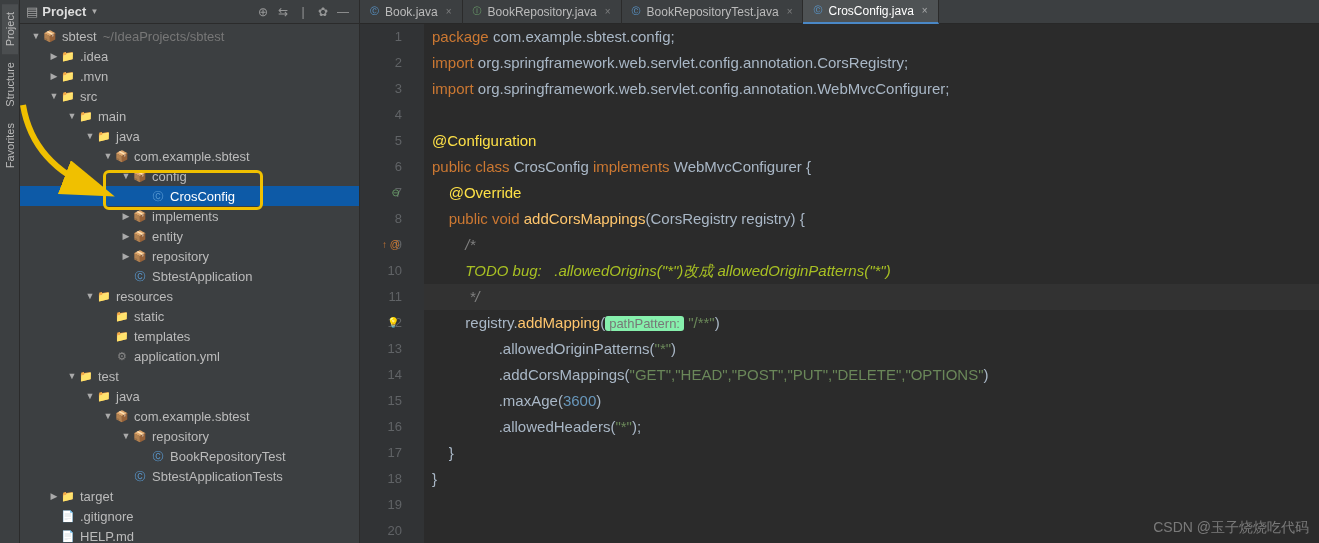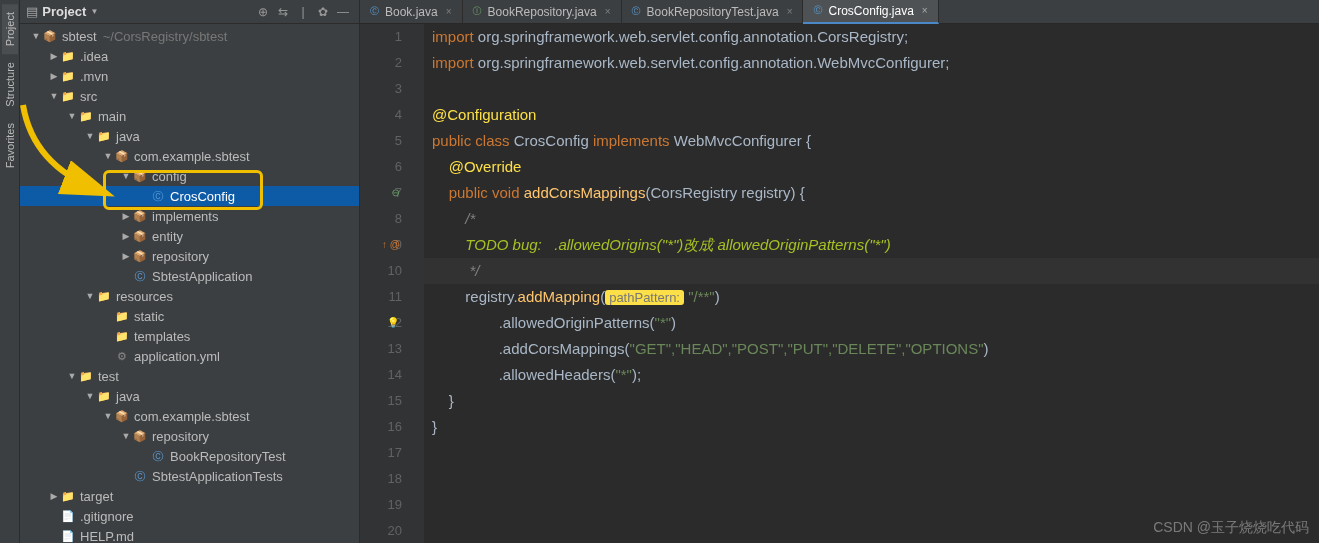--- a/index.html
+++ b/index.html
@@ -56,21 +56,21 @@
 .ln.caret { background: #323232; }
 .kw { color: #cc7832; }
 .decor { color: #fde047; }
 .str { color: #6a8759; }
 .fn { color: #ffc66d; }
 .typ { color: #a9b7c6; }
 .com { color: #808080; font-style: italic; }
 .comtodo { color: #a8c023; font-style: italic; }
 .pl { color: #a9b7c6; }
 .num { color: #6897bb; }
-.hint { background: #fde047; color: #787878; border-radius: 3px; padding: 0 4px; font-style: normal; font-size: 13px; }
+.hint { background: #86efac; color: #787878; border-radius: 3px; padding: 0 4px; font-style: normal; font-size: 13px; }
 
 
 .arrow-anno { position: absolute; top: 95px; left: 13px; width: 110px; height: 110px; pointer-events: none; z-index: 5; }
 .box-anno { position: absolute; top: 170px; left: 103px; width: 160px; height: 40px; border: 3px solid #f0c000; border-radius: 6px; pointer-events: none; z-index: 4; }
 
 
 .wm { position: absolute; right: 10px; bottom: 6px; font-size: 14px; color: rgba(200,200,200,0.5); font-family: sans-serif; }
 </style>
 </head>
 <body>
@@ -92,21 +92,21 @@
       <span class="tbtn">⇆</span>
       <span class="tbtn">|</span>
       <span class="tbtn">✿</span>
       <span class="tbtn">—</span>
     </div>
     <div class="tree" id="tree">
         <div class="row d0">
           <span class="arrow">▼</span>
           <span class="fi folder blue">📦</span>
           <span>sbtest</span>
-          <span class="dim">~/CorsRegistry/sbtest</span>
+          <span class="dim">~/IdeaProjects/sbtest</span>
         </div>
         <div class="row d1">
           <span class="arrow">▶</span>
           <span class="fi folder">📁</span>
           <span>.idea</span>
         </div>
         <div class="row d1">
           <span class="arrow">▶</span>
           <span class="fi folder">📁</span>
           <span>.mvn</span>
@@ -269,33 +269,35 @@
           <div class="gut-line">13</div>
           <div class="gut-line">14</div>
           <div class="gut-line">15</div>
           <div class="gut-line">16</div>
           <div class="gut-line">17</div>
           <div class="gut-line">18</div>
           <div class="gut-line">19</div>
           <div class="gut-line">20</div>
         </div>
       <div class="code" id="code">
+<div class="ln"><span class="kw">package</span><span class="pl"> </span><span class="typ">com.example.sbtest.config</span><span class="pl">;</span></div>
 <div class="ln"><span class="kw">import</span><span class="pl"> org.springframework.web.servlet.config.annotation.CorsRegistry;</span></div>
 <div class="ln"><span class="kw">import</span><span class="pl"> org.springframework.web.servlet.config.annotation.WebMvcConfigurer;</span></div>
 <div class="ln"></div>
 <div class="ln"><span class="decor">@Configuration</span></div>
 <div class="ln"><span class="kw">public class </span><span class="typ">CrosConfig</span><span class="kw"> implements </span><span class="pl">WebMvcConfigurer {</span></div>
 <div class="ln"><span class="pl">    </span><span class="decor">@Override</span></div>
 <div class="ln"><span class="pl">    </span><span class="kw">public void </span><span class="fn">addCorsMappings</span><span class="pl">(CorsRegistry registry) {</span></div>
 <div class="ln"><span class="pl">        </span><span class="com">/*</span></div>
 <div class="ln"><span class="pl">        </span><span class="comtodo">TODO bug:   .allowedOrigins("*")改成 allowedOriginPatterns("*")</span></div>
 <div class="ln caret"><span class="pl">        </span><span class="com"> */</span></div>
 <div class="ln"><span class="pl">        </span><span class="pl">registry.</span><span class="fn">addMapping</span><span class="pl">(</span><span class="hint">pathPattern:</span><span class="str"> "/**"</span><span class="pl">)</span></div>
 <div class="ln"><span class="pl">                </span><span class="pl">.allowedOriginPatterns(</span><span class="str">"*"</span><span class="pl">)</span></div>
 <div class="ln"><span class="pl">                </span><span class="pl">.addCorsMappings(</span><span class="str">"GET"</span><span class="str">,"HEAD","POST","PUT","DELETE","OPTIONS"</span><span class="pl">)</span></div>
+<div class="ln"><span class="pl">                </span><span class="pl">.maxAge(</span><span class="num">3600</span><span class="pl">)</span></div>
 <div class="ln"><span class="pl">                </span><span class="pl">.allowedHeaders(</span><span class="str">"*"</span><span class="pl">);</span></div>
 <div class="ln"><span class="pl">    </span><span class="pl">}</span></div>
 <div class="ln"><span class="pl">}</span></div>
       </div>
     </div>
   </div>
 </div>
 
 <svg class="arrow-anno" viewBox="0 0 110 110">
   <defs>

